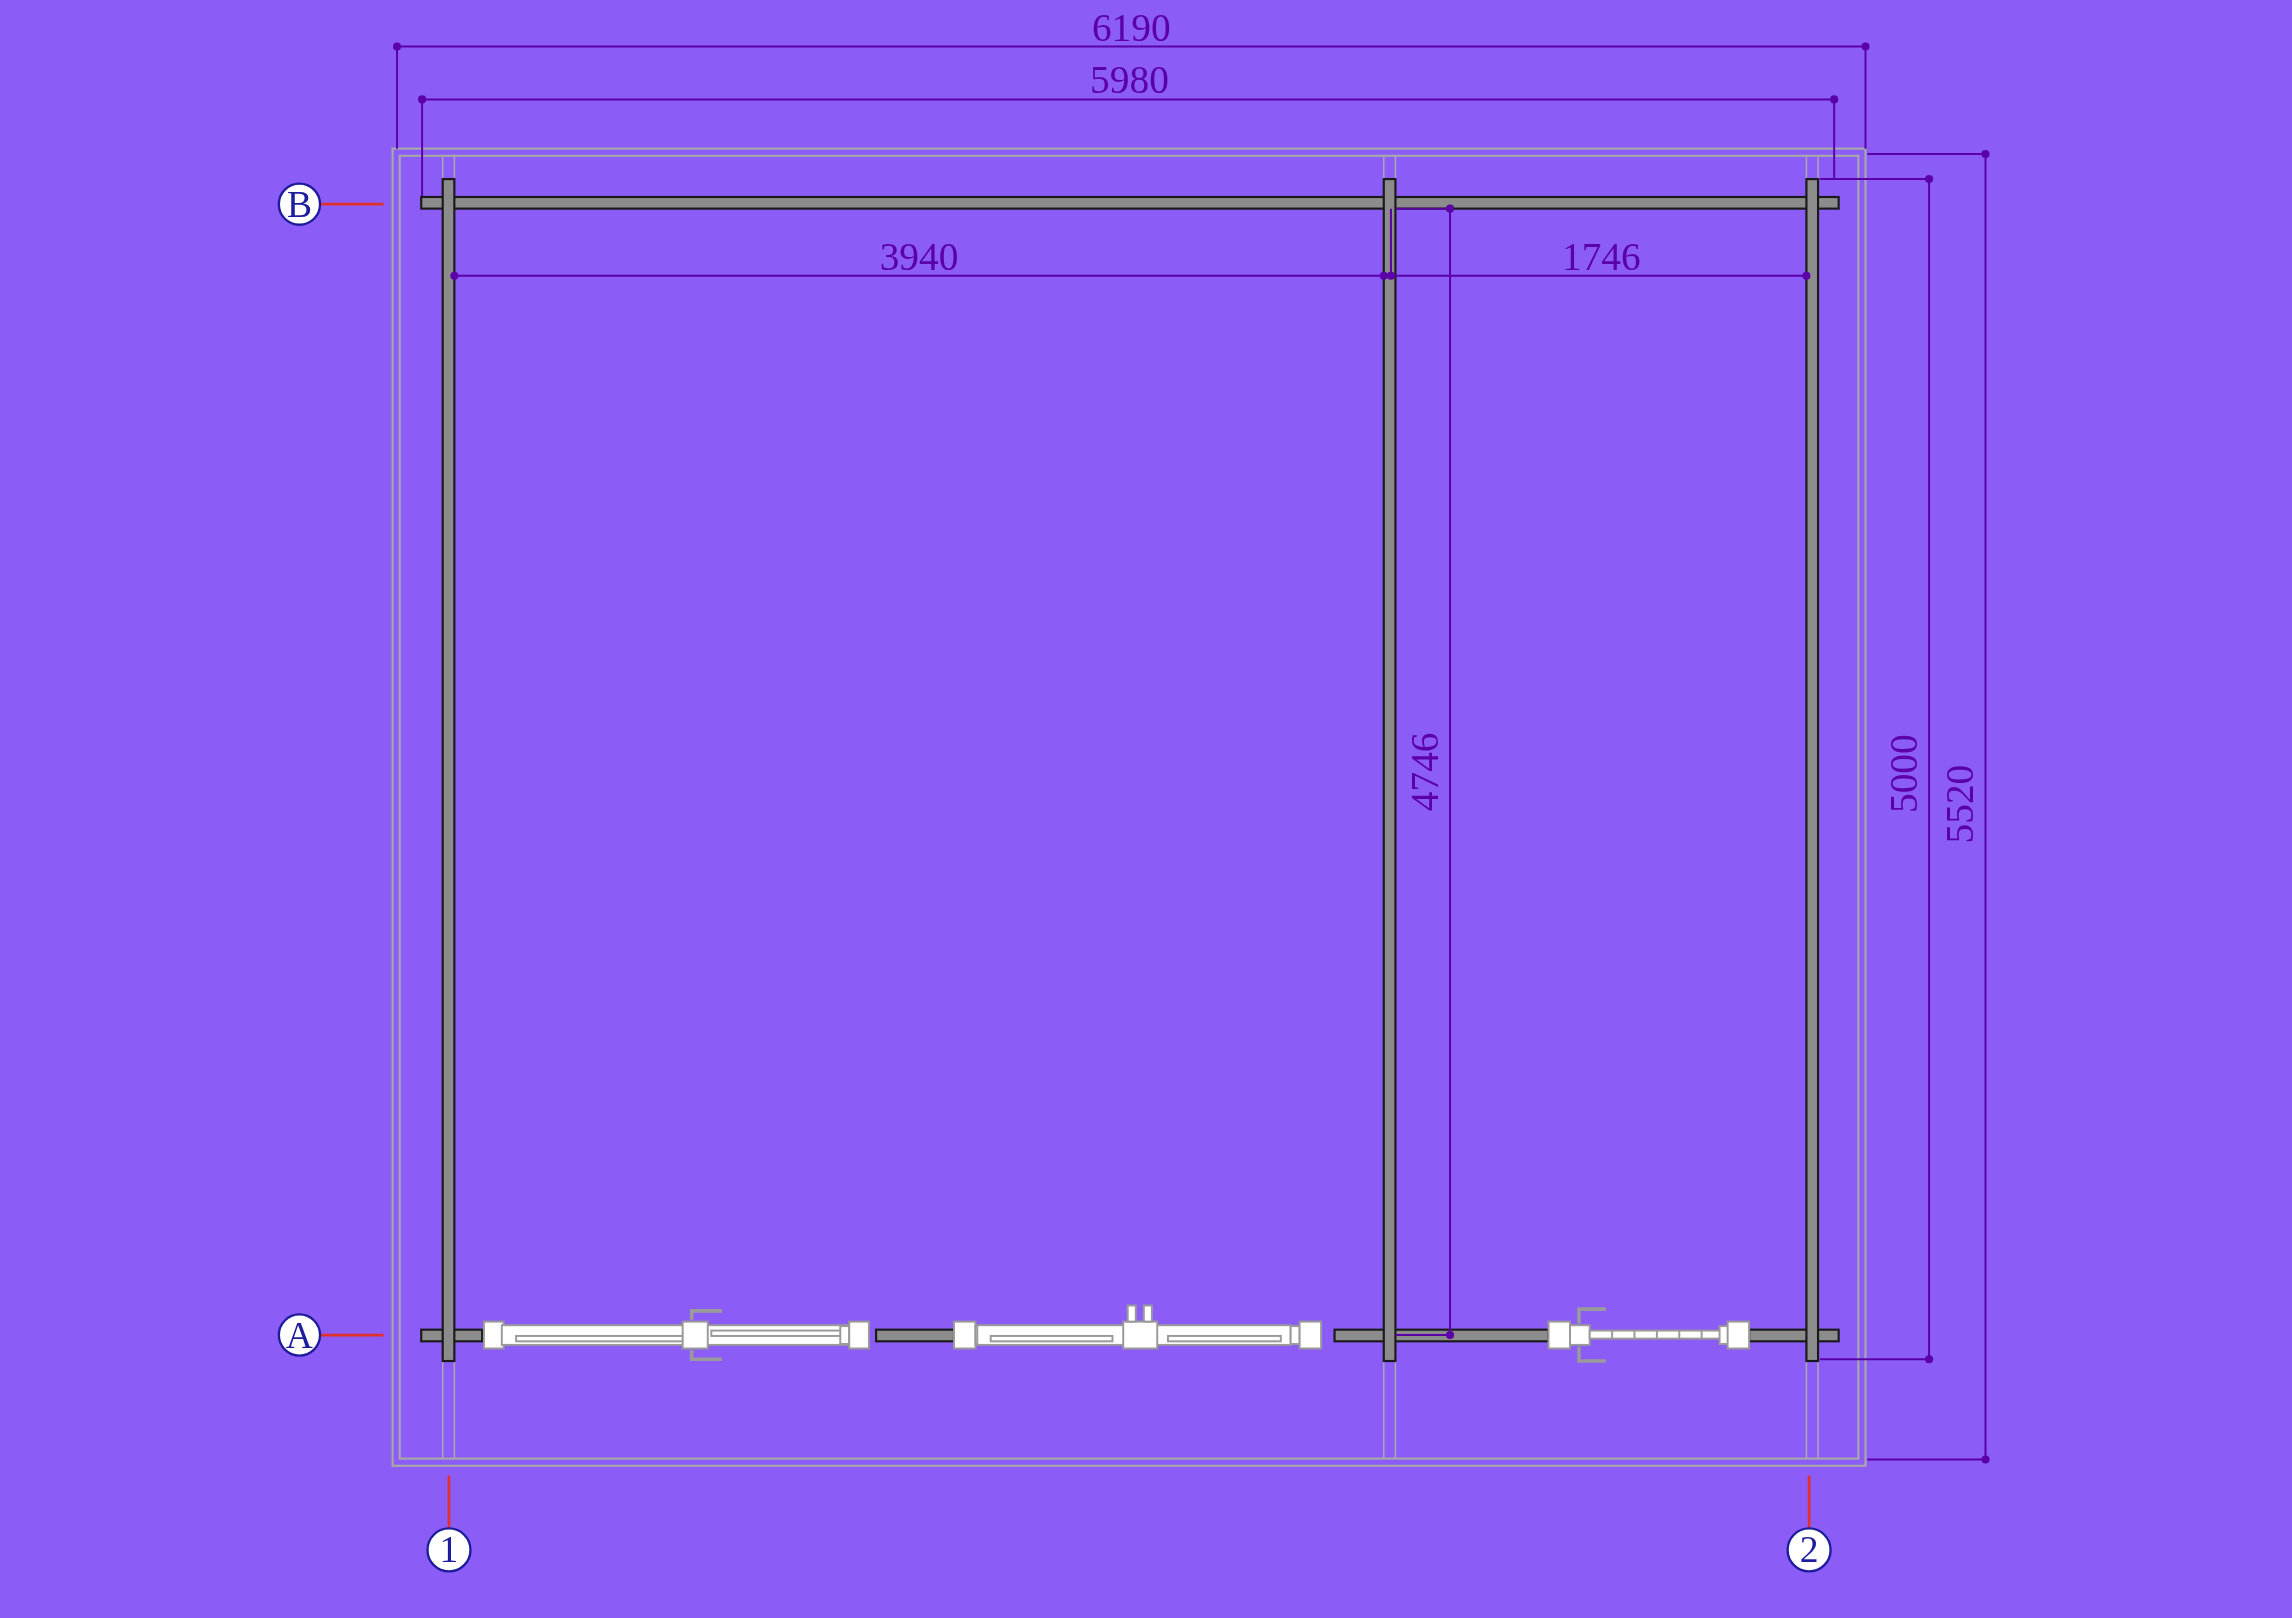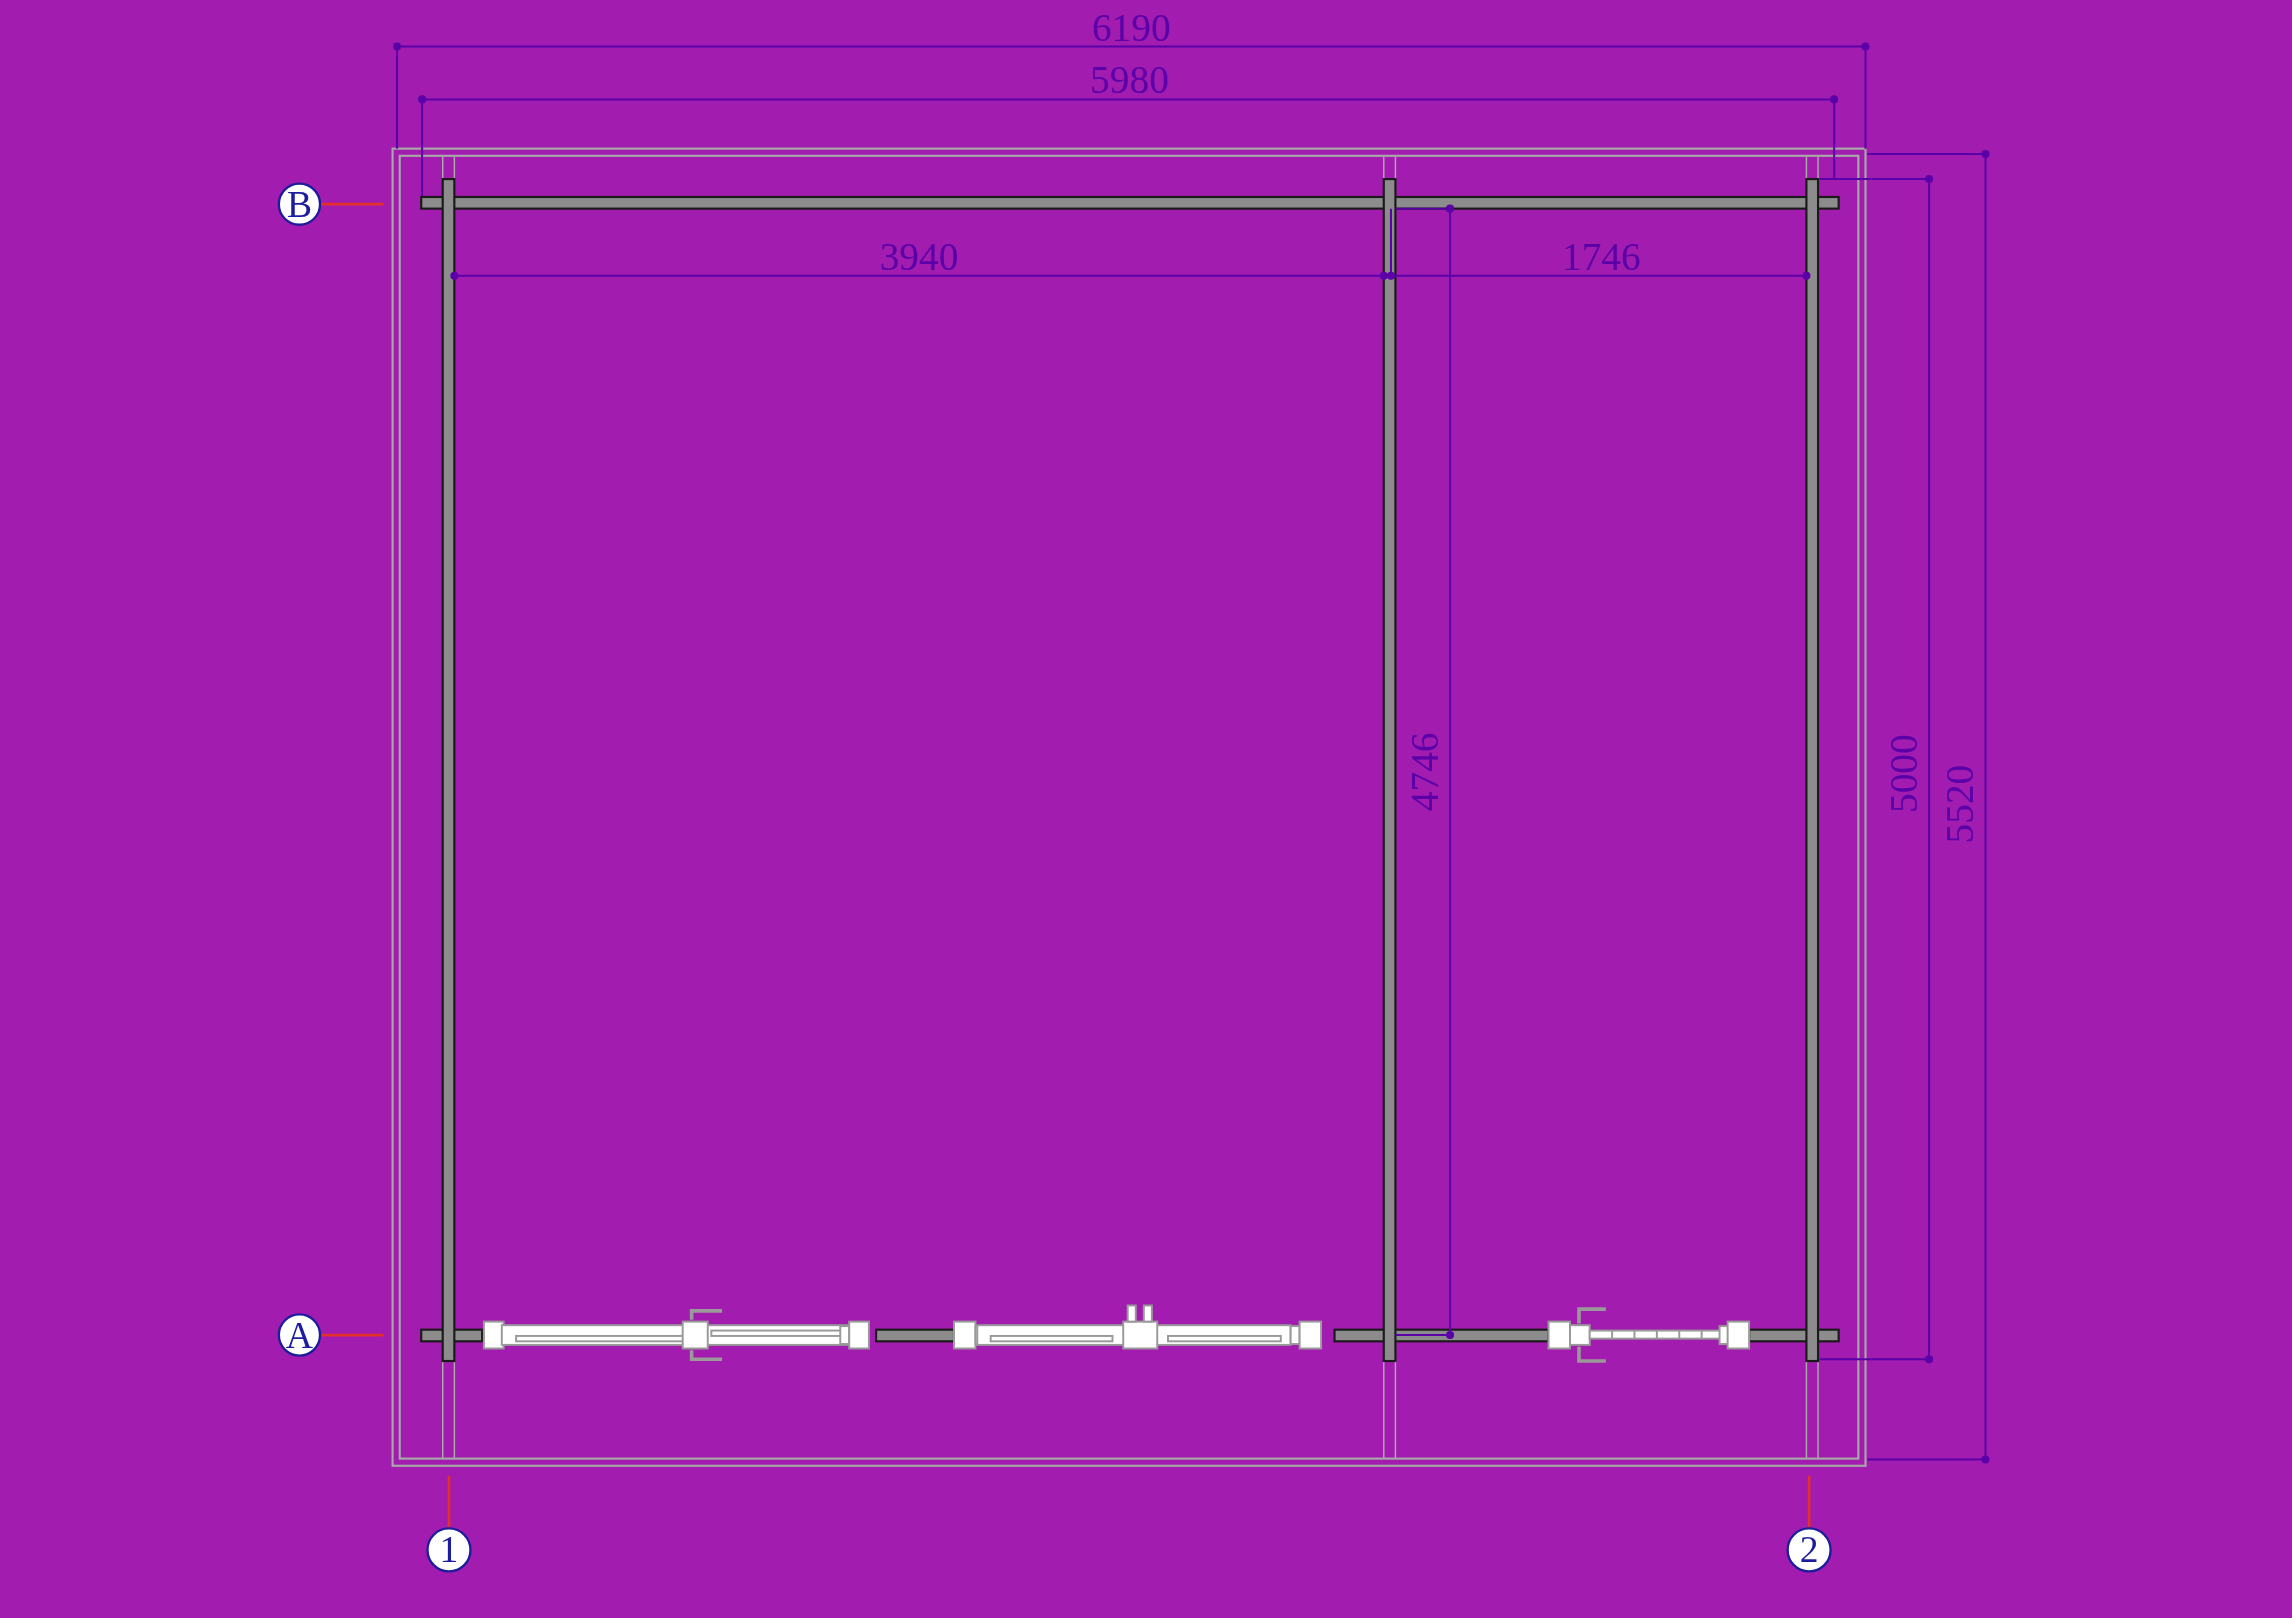--- a/index.html
+++ b/index.html
@@ -1,16 +1,16 @@
 <!DOCTYPE html>
 <html style="font-size:14.3px"><head>
 <meta charset="utf-8">
 <style>
   html,body{margin:0;padding:0;background:#ffffff;}
-  .canvas{width:2293px;height:1618px;position:relative;background:#a21caf;}
+  .canvas{width:2293px;height:1618px;position:relative;background:#8b5cf6;}
   svg{display:block;}
   text{font-family:"Liberation Serif","DejaVu Serif",serif;}
   .dim-text{fill:#5b00a8;font-size:44px;}
   .grid-text{fill:#1c1c9c;font-size:42px;}
   .dim-line{stroke:#5b00a8;stroke-width:2.2;fill:none;}
   .dim-dot{fill:#5b00a8;stroke:none;}
   .wall{fill:#8c8c8c;stroke:#1a1a1a;stroke-width:2.4;}
   .roof{fill:none;stroke:#a8a8a8;stroke-width:2.4;}
   .conn{stroke:#ababab;stroke-width:1.6;fill:none;}
   .glz{fill:#ffffff;stroke:#9a9a9a;stroke-width:2.2;}

